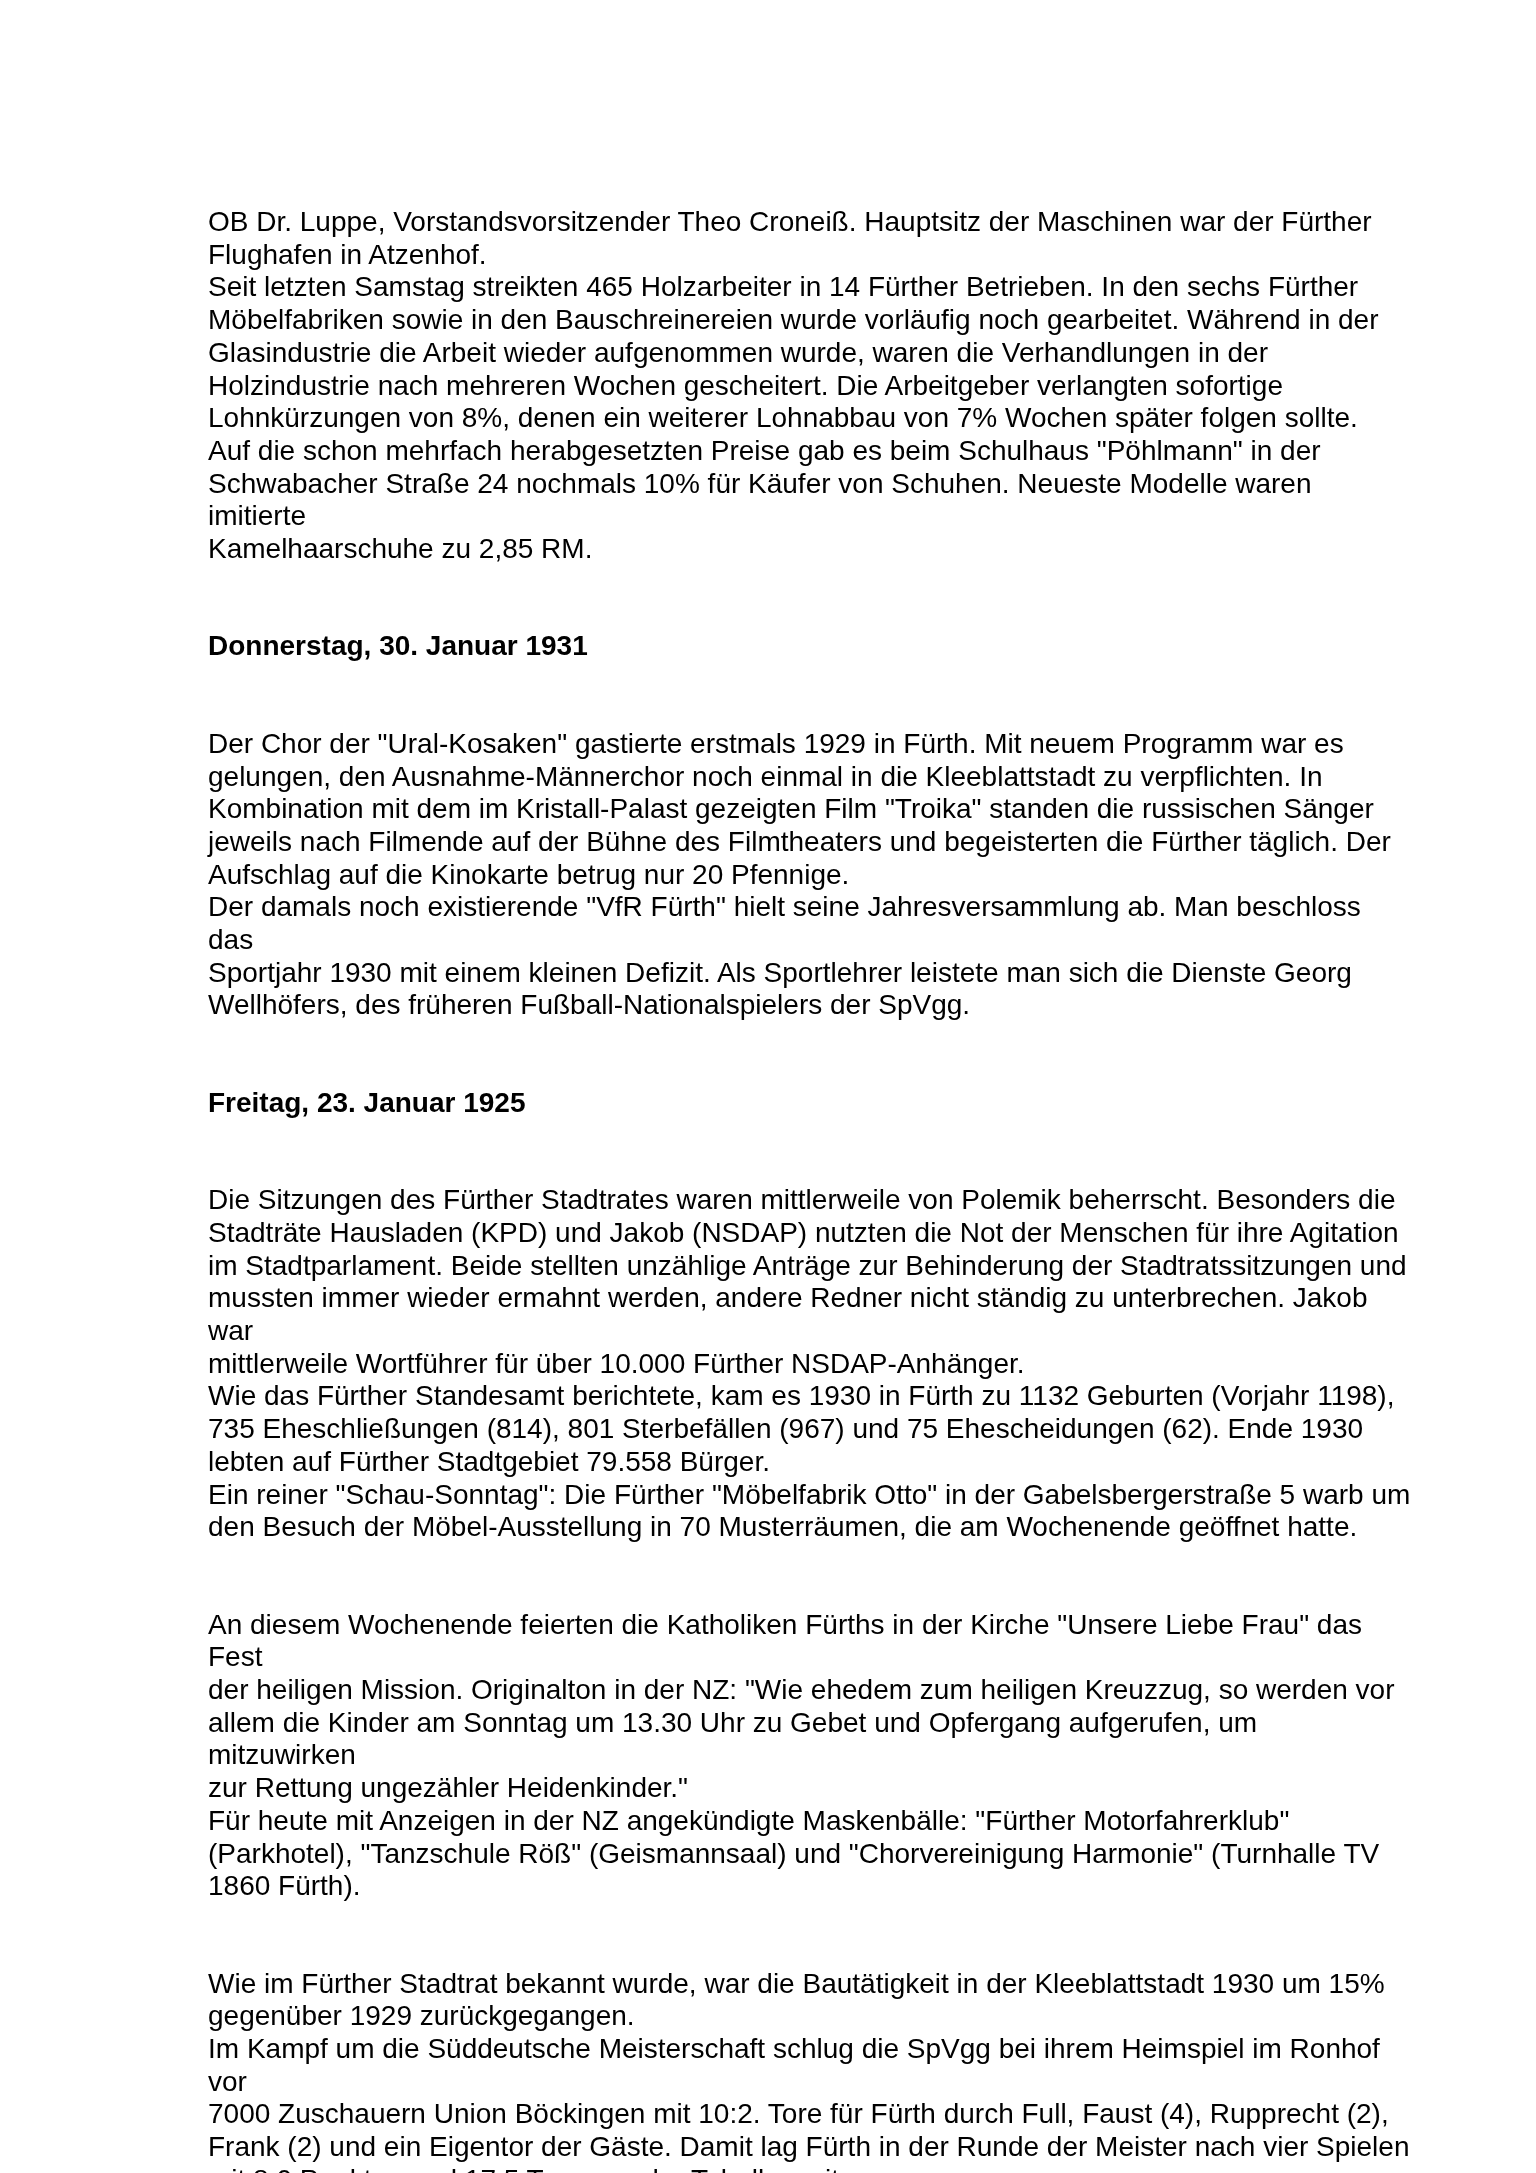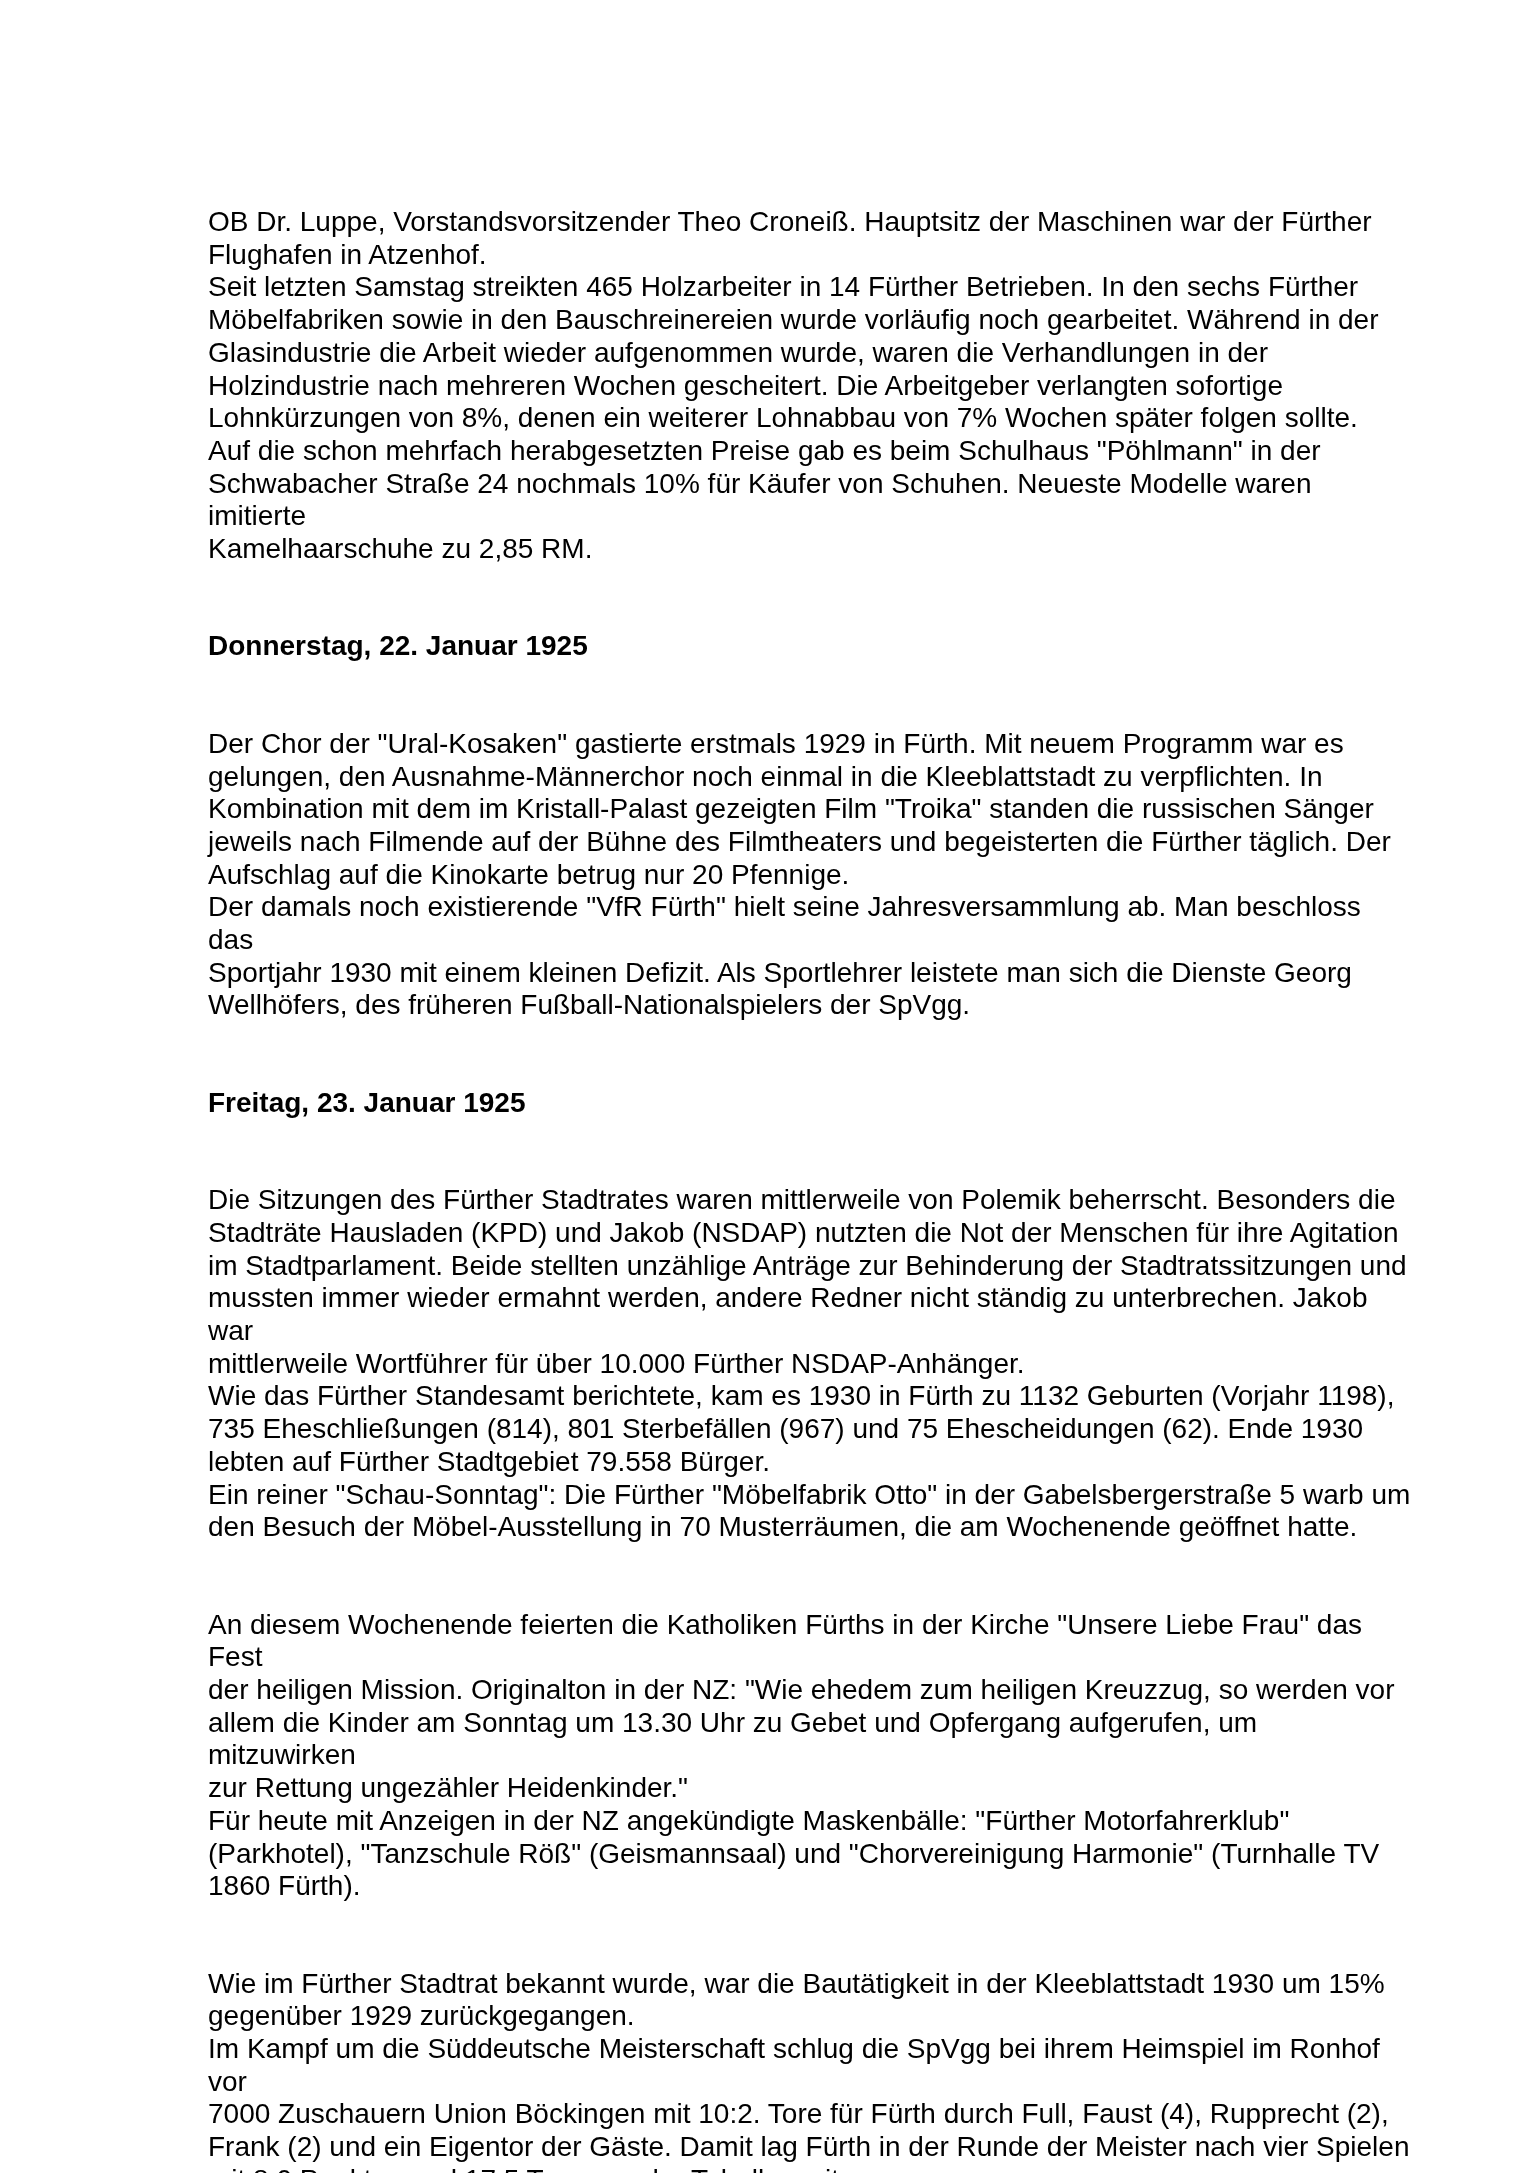--- a/index.html
+++ b/index.html
@@ -37,21 +37,21 @@
 Flughafen in Atzenhof.
 Seit letzten Samstag streikten 465 Holzarbeiter in 14 Fürther Betrieben. In den sechs Fürther
 Möbelfabriken sowie in den Bauschreinereien wurde vorläufig noch gearbeitet. Während in der
 Glasindustrie die Arbeit wieder aufgenommen wurde, waren die Verhandlungen in der
 Holzindustrie nach mehreren Wochen gescheitert. Die Arbeitgeber verlangten sofortige
 Lohnkürzungen von 8%, denen ein weiterer Lohnabbau von 7% Wochen später folgen sollte.
 Auf die schon mehrfach herabgesetzten Preise gab es beim Schulhaus "Pöhlmann" in der
 Schwabacher Straße 24 nochmals 10% für Käufer von Schuhen. Neueste Modelle waren imitierte
 Kamelhaarschuhe zu 2,85 RM.</p>
 
-    <h2 class="heading">Donnerstag, 22. Januar 1925</h2>
+    <h2 class="heading">Donnerstag, 30. Januar 1931</h2>
     <p class="para">Der Chor der "Ural-Kosaken" gastierte erstmals 1929 in Fürth. Mit neuem Programm war es
 gelungen, den Ausnahme-Männerchor noch einmal in die Kleeblattstadt zu verpflichten. In
 Kombination mit dem im Kristall-Palast gezeigten Film "Troika" standen die russischen Sänger
 jeweils nach Filmende auf der Bühne des Filmtheaters und begeisterten die Fürther täglich. Der
 Aufschlag auf die Kinokarte betrug nur 20 Pfennige.
 Der damals noch existierende "VfR Fürth" hielt seine Jahresversammlung ab. Man beschloss das
 Sportjahr 1930 mit einem kleinen Defizit. Als Sportlehrer leistete man sich die Dienste Georg
 Wellhöfers, des früheren Fußball-Nationalspielers der SpVgg.</p>
 
     <h2 class="heading">Freitag, 23. Januar 1925</h2>

